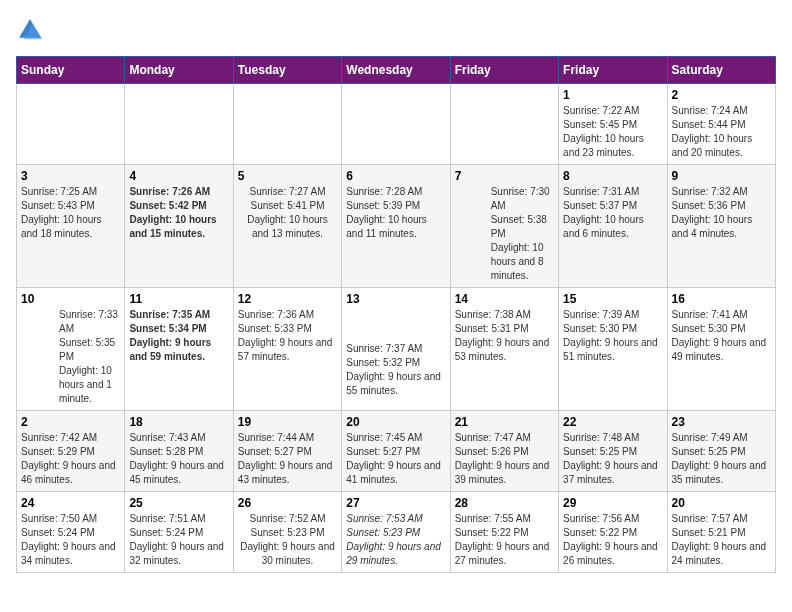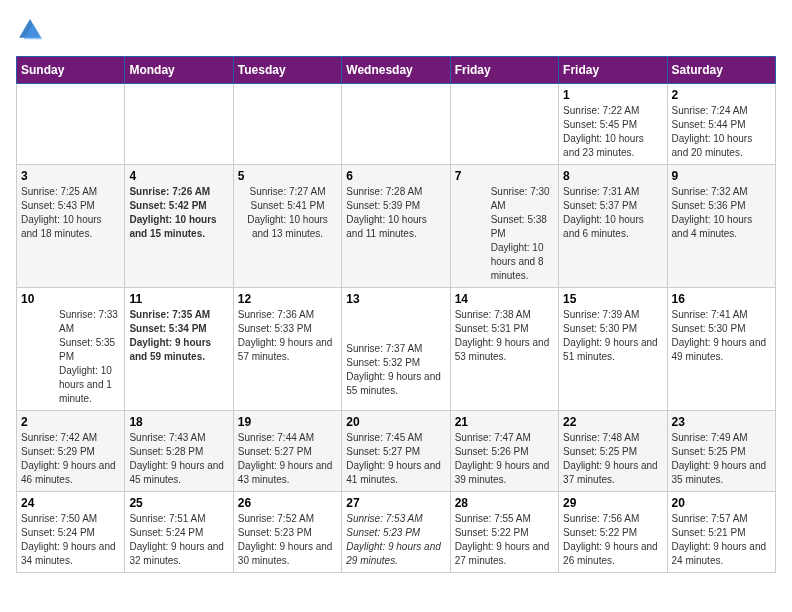--- a/index.html
+++ b/index.html
@@ -284,21 +284,21 @@
 Daylight: 9 hours and 34 minutes.</div>
         </td>
         <td>
           <span class="day-number">25</span>
           <div class="day-info" style="white-space: pre-line;">Sunrise: 7:51 AM
 Sunset: 5:24 PM
 Daylight: 9 hours and 32 minutes.</div>
         </td>
         <td>
           <span class="day-number">26</span>
-          <div class="day-info" style="white-space: pre-line;">Sunrise: 7:52 AM
+          <div class="day-info" style="white-space: pre-line; text-align: center;">Sunrise: 7:52 AM
 Sunset: 5:23 PM
 Daylight: 9 hours and 30 minutes.</div>
         </td>
         <td>
           <span class="day-number">27</span>
           <div class="day-info" style="white-space: pre-line; font-style: italic;">Sunrise: 7:53 AM
 Sunset: 5:23 PM
 Daylight: 9 hours and 29 minutes.</div>
         </td>
         <td>

